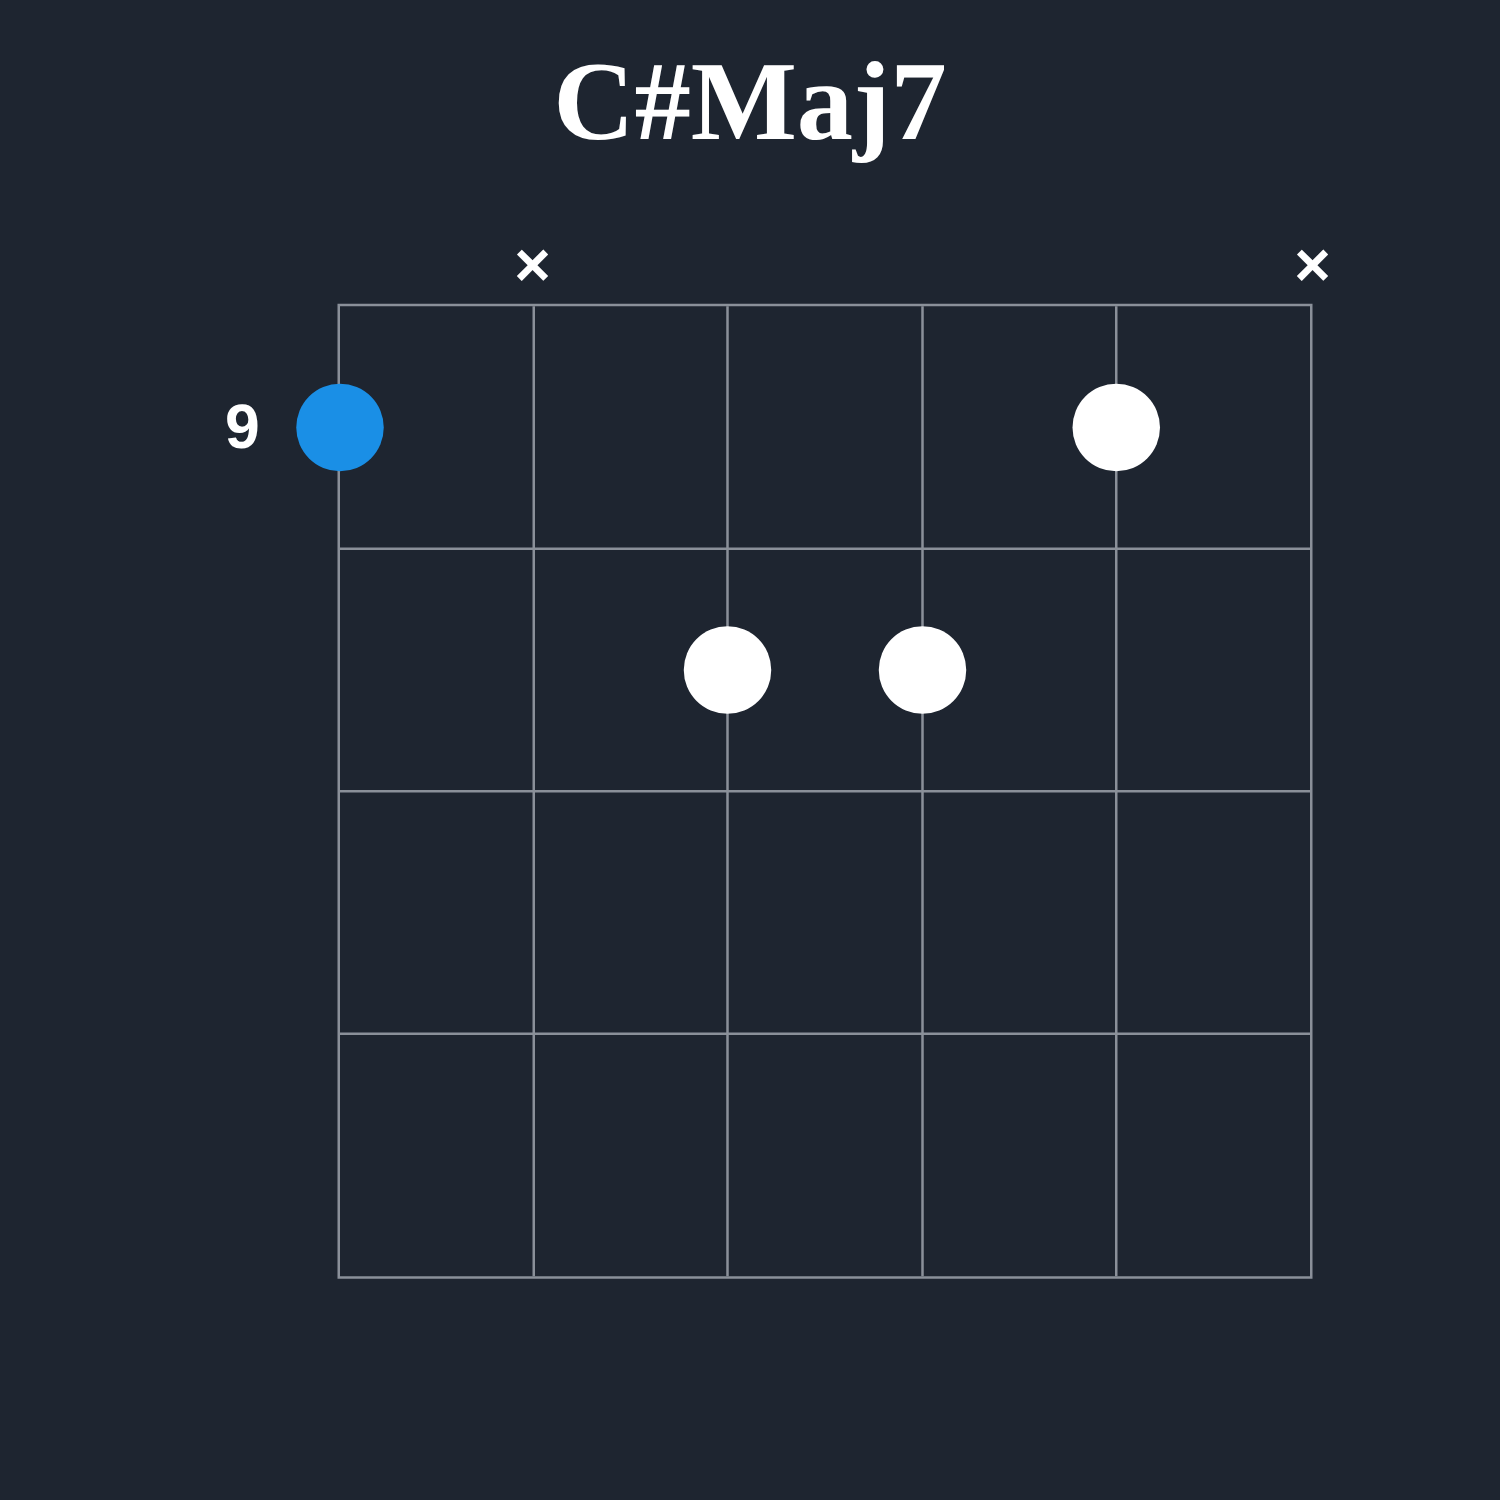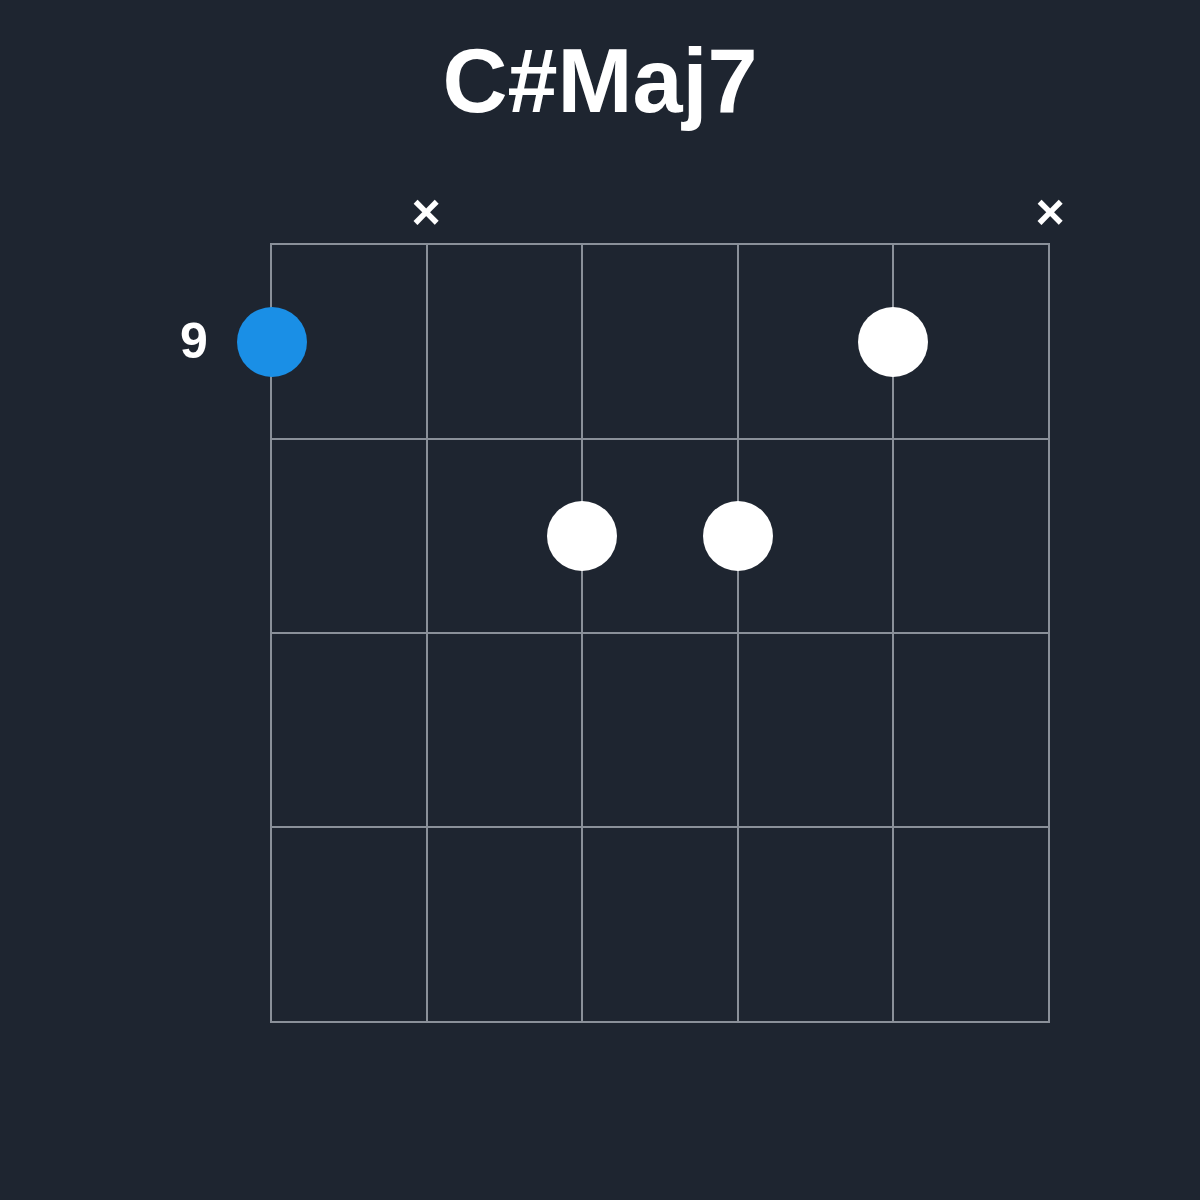--- a/index.html
+++ b/index.html
@@ -15,20 +15,21 @@
       display: flex;
       flex-direction: column;
       align-items: center;
       padding-top: 30px;
     }
     .chord-title {
       color: #ffffff;
       font-size: 90px;
       font-weight: bold;
       margin-bottom: 50px;
+      font-family: Liberation Serif, serif;
     }
     .diagram-container {
       position: relative;
       width: 900px;
     }
     .header-row {
       position: relative;
       height: 60px;
       margin-left: 120px;
       width: 780px;

